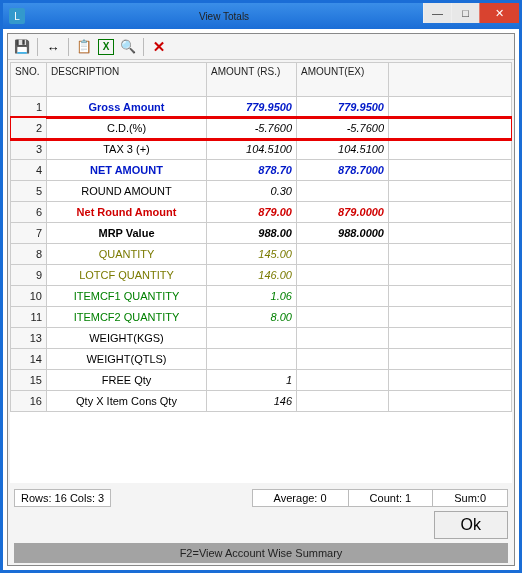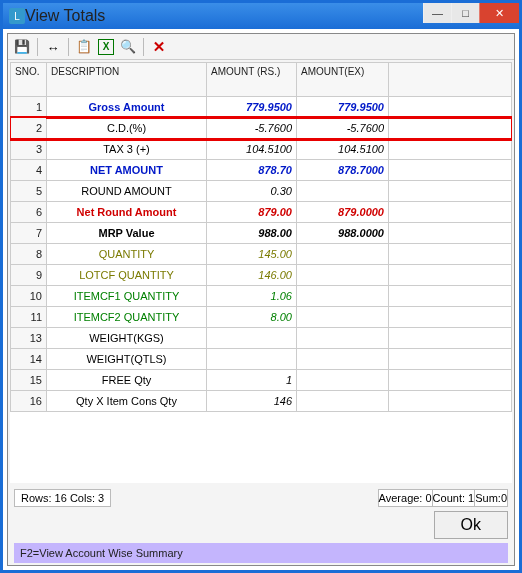--- a/index.html
+++ b/index.html
@@ -34,21 +34,22 @@
     background: #39c;
     border-radius: 2px;
     display: inline-flex;
     align-items: center;
     justify-content: center;
     font-size: 10px;
     color: #fff;
   }
   .titlebar .title {
     flex: 1;
-    font-size: 16px;
+    text-align: center;
+    font-size: 10px;
     color: #222;
   }
   .win-btns {
     display: flex;
     height: 20px;
     margin-top: -6px;
   }
   .win-btn {
     width: 28px;
     height: 20px;
@@ -166,39 +167,40 @@
     border: 1px solid #bbb;
     padding: 2px 6px;
     background: #fff;
   }
   .status-right {
     display: flex;
     gap: 0;
   }
   .status-cell {
     border: 1px solid #bbb;
-    padding: 2px 0;
+    padding: 2px 21px;
     background: #fff;
     margin-left: -1px;
   }
   .ok-row {
     display: flex;
     justify-content: flex-end;
   }
   .ok-btn {
     border: 1px solid #aaa;
     padding: 4px 26px;
     background: #f0f0f0;
     font-size: 16px;
   }
   .hint {
     padding: 4px 6px;
     font-size: 11px;
     color: #222;
-    background: #c4b5fd;
+    background: #a3a3a3;
+    text-align: center;
   }
 </style>
 </head>
 <body>
 
 <div class="window">
 
   <div class="titlebar">
     <span class="app-icon">L</span>
     <span class="title">View Totals</span>

